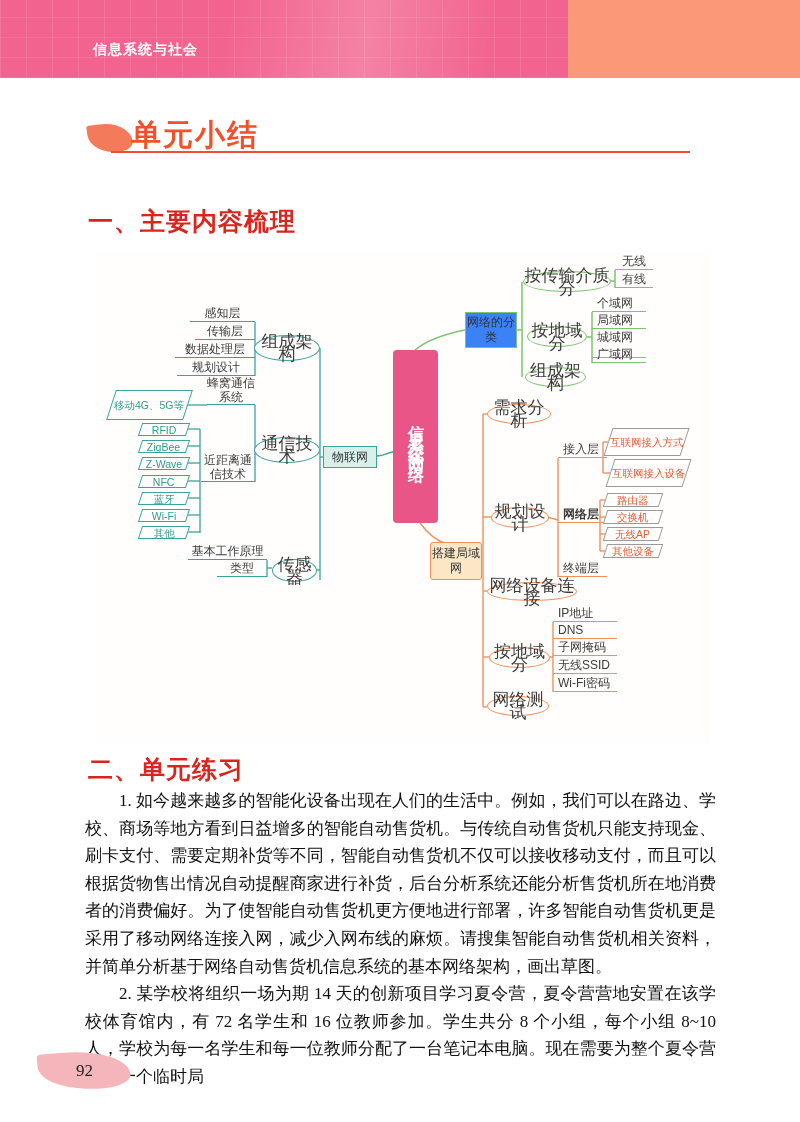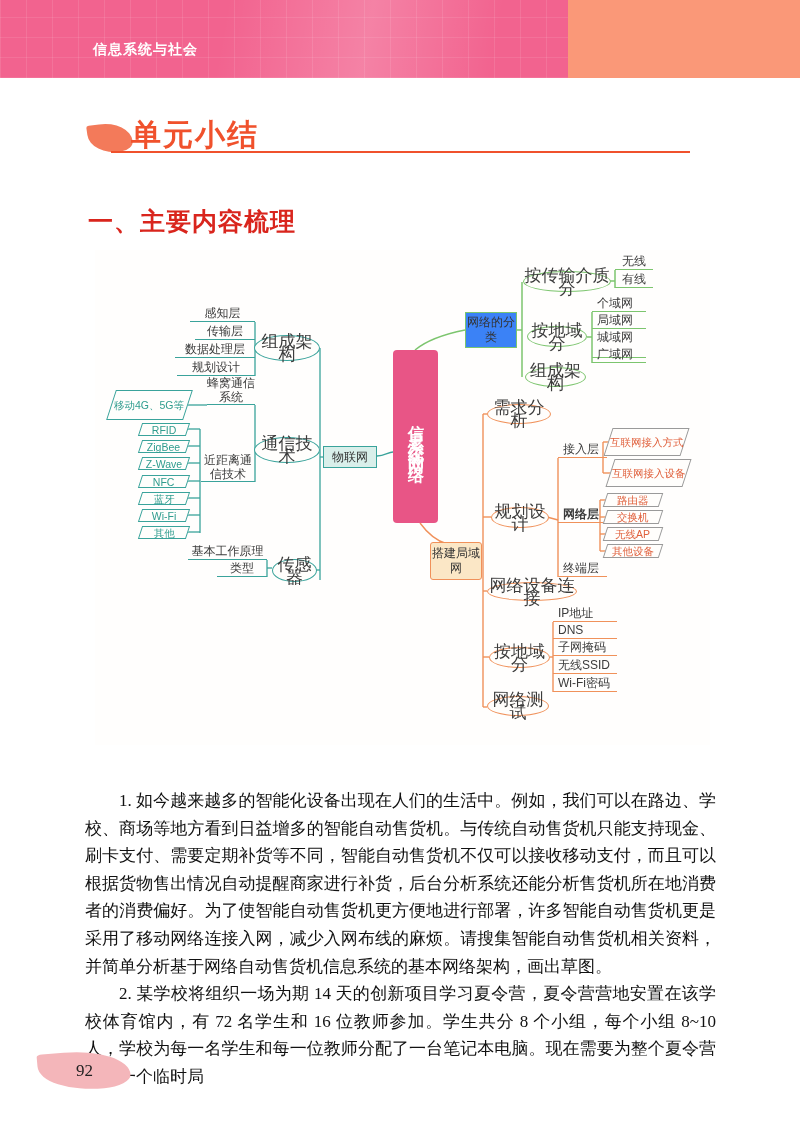--- a/index.html
+++ b/index.html
@@ -237,20 +237,21 @@
     <div class="ell e-o" style="left:394px; top:397px; width:61px; height:21px;">按地域分</div>
     <div class="mlabel u-o la-left" style="left:458px; top:356px; width:64px; height:16px;">IP地址</div>
     <div class="mlabel u-o la-left" style="left:458px; top:373px; width:64px; height:16px;">DNS</div>
     <div class="mlabel u-o la-left" style="left:458px; top:390px; width:64px; height:16px;">子网掩码</div>
     <div class="mlabel u-o la-left" style="left:458px; top:408px; width:64px; height:16px;">无线SSID</div>
     <div class="mlabel u-o la-left" style="left:458px; top:426px; width:64px; height:16px;">Wi-Fi密码</div>
 
     <div class="ell e-o" style="left:392px; top:446px; width:62px; height:20px;">网络测试</div>
   </div>
 
+  <div class="part-heading" style="top:753px;">二、单元练习</div>
 
   <div class="body-text">
     <p>1. 如今越来越多的智能化设备出现在人们的生活中。例如，我们可以在路边、学校、商场等地方看到日益增多的智能自动售货机。与传统自动售货机只能支持现金、刷卡支付、需要定期补货等不同，智能自动售货机不仅可以接收移动支付，而且可以根据货物售出情况自动提醒商家进行补货，后台分析系统还能分析售货机所在地消费者的消费偏好。为了使智能自动售货机更方便地进行部署，许多智能自动售货机更是采用了移动网络连接入网，减少入网布线的麻烦。请搜集智能自动售货机相关资料，并简单分析基于网络自动售货机信息系统的基本网络架构，画出草图。</p>
     <p>2. 某学校将组织一场为期 14 天的创新项目学习夏令营，夏令营营地安置在该学校体育馆内，有 72 名学生和 16 位教师参加。学生共分 8 个小组，每个小组 8~10 人，学校为每一名学生和每一位教师分配了一台笔记本电脑。现在需要为整个夏令营组建一个临时局</p>
   </div>
 
   <div class="page-num-leaf">
     <span>92</span>
   </div>
 

